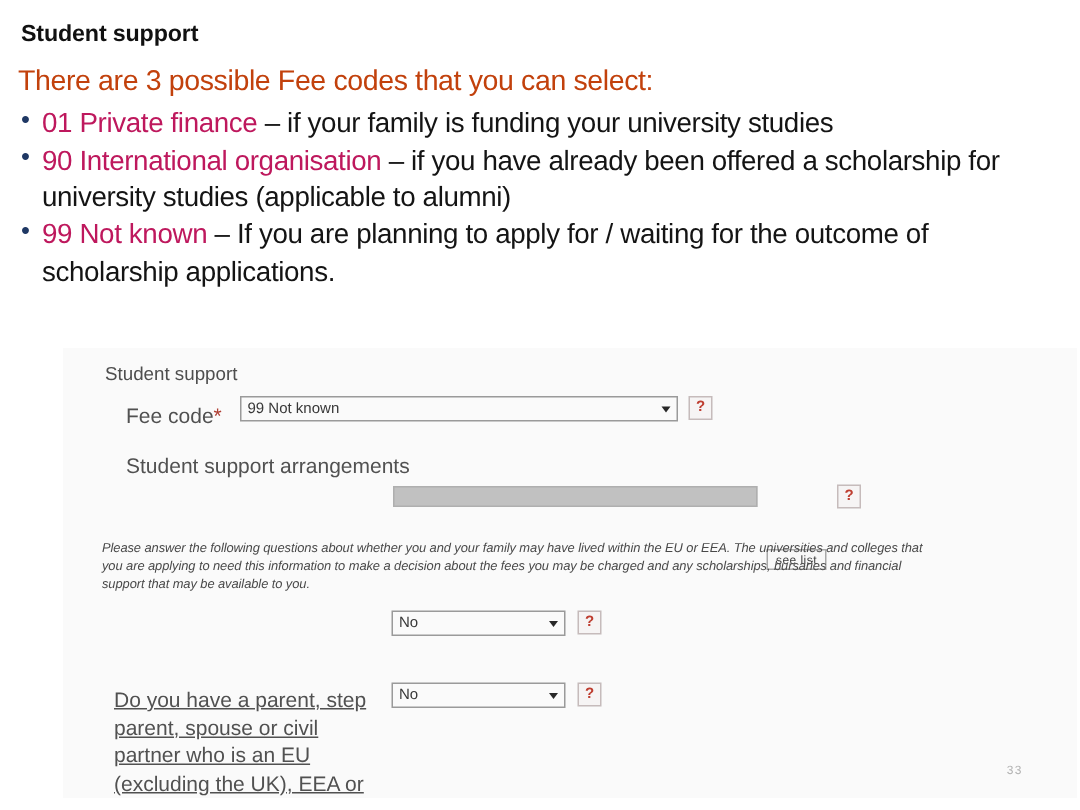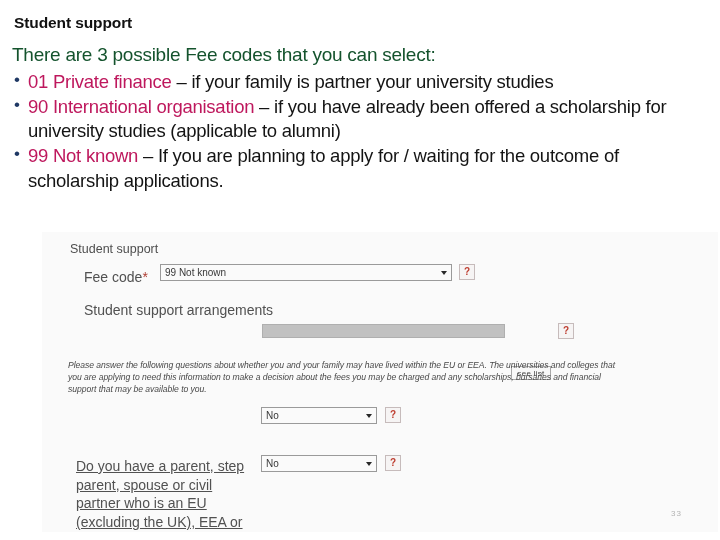--- a/index.html
+++ b/index.html
@@ -30,21 +30,21 @@
 
   
   .slide-body {
     position: absolute;
     left: 12px;
     top: 43px;
     width: 698px;
   }
   .intro-line {
     font-size: 19px;
-    color: #14532d;
+    color: #c2410c;
     line-height: 1.28;
     letter-spacing: -0.25px;
     white-space: nowrap;
   }
   ul.fee-list {
     list-style: none;
     margin: 3px 0 0 0;
     padding: 0;
   }
   ul.fee-list li {
@@ -204,21 +204,21 @@
 </head>
 <body>
 
 <div class="slide-title">Student support</div>
 
 <div class="slide-body">
   <div class="intro-line">There are 3 possible Fee codes that you can select:</div>
 
   <ul class="fee-list">
     <li>
-      <span class="code-name">01 Private finance</span><span class="code-rest"> – if your family is partner your university studies</span>
+      <span class="code-name">01 Private finance</span><span class="code-rest"> – if your family is funding your university studies</span>
     </li>
     <li>
       <span class="code-name">90 International organisation</span><span class="code-rest"> – if you have already been offered a scholarship for university studies (applicable to alumni)</span>
     </li>
     <li>
       <span class="code-name">99 Not known</span><span class="code-rest"> – If you are planning to apply for / waiting for the outcome of scholarship applications.</span>
     </li>
   </ul>
 </div>
 

